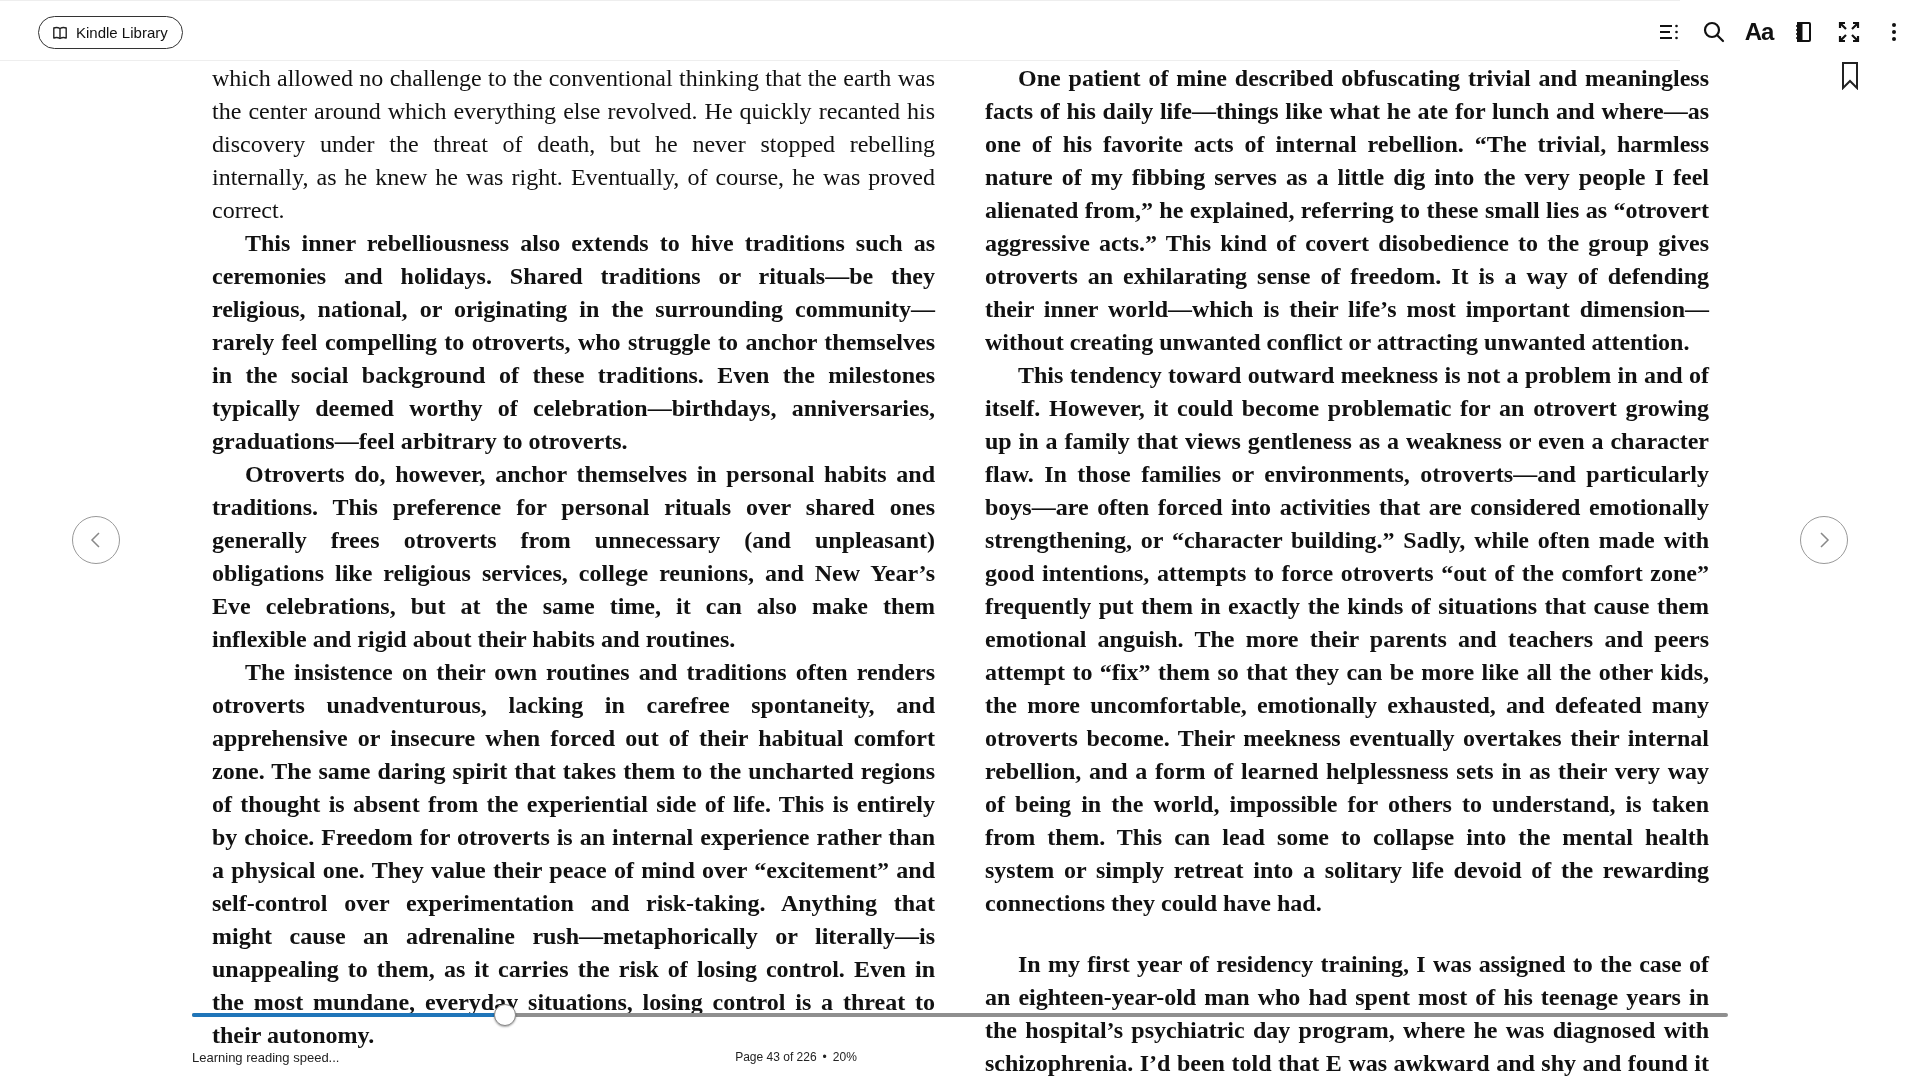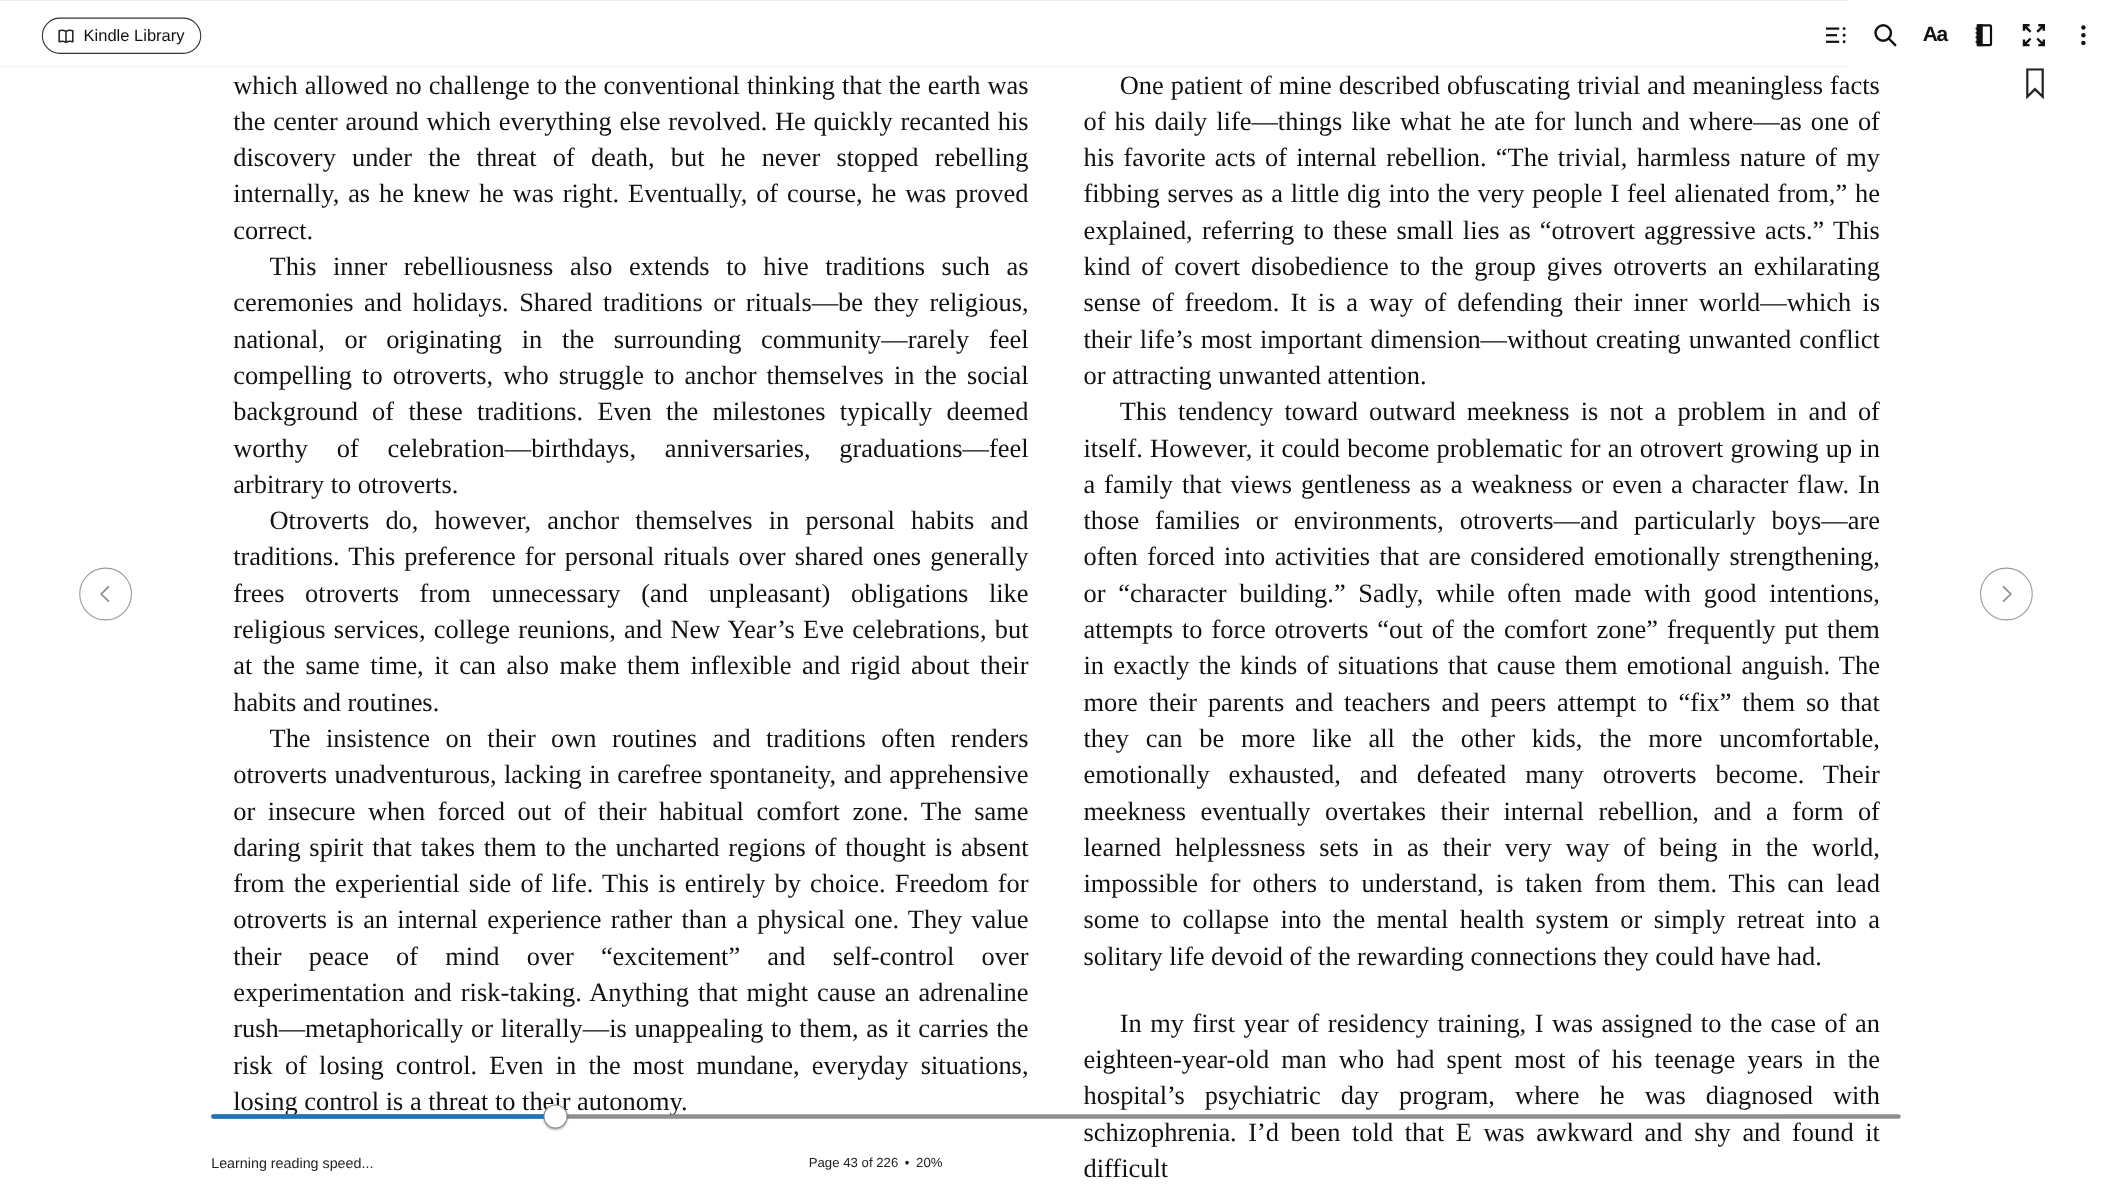--- a/index.html
+++ b/index.html
@@ -12,21 +12,21 @@
   .title { position: absolute; left: 0; right: 0; top: 20px; text-align: center; font-size: 18.5px; color: #111; letter-spacing: 0; }
   .tool { position: absolute; width: 30px; height: 30px; display: flex; align-items: center; justify-content: center; cursor: pointer; }
   .tool svg { width: 24px; height: 24px; }
 
   .bookmark { position: absolute; left: 1838px; top: 62px; width: 24px; height: 28px; cursor: pointer; }
 
   .page { position: absolute; top: 62px; font-family: "Liberation Serif", serif; font-size: 24px; line-height: 33px; color: #111; text-align: justify; }
   .page.left { left: 212px; width: 723px; }
   .page.right { left: 985px; width: 724px; }
   .page p { text-indent: 0; }
-  .page p.indent { text-indent: 33px; }
+  .page p.indent { text-indent: 33px; font-weight: bold; }
 
   .nav-arrow { position: absolute; top: 516px; width: 48px; height: 48px; border: 1.2px solid #999; border-radius: 50%; display: flex; align-items: center; justify-content: center; cursor: pointer; background: #fff; }
   .nav-arrow svg { width: 18px; height: 18px; }
   .nav-arrow.prev { left: 72px; }
   .nav-arrow.next { left: 1800px; }
 
   .progress { position: absolute; left: 192px; top: 1013px; width: 1536px; height: 4px; background: #8f8f8f; border-radius: 2px; cursor: pointer; }
   .progress-fill { position: absolute; left: 0; top: 0; height: 4px; background: #1f75b9; border-radius: 2px; }
   .progress-thumb { position: absolute; top: -9px; width: 22px; height: 22px; border-radius: 50%; background: #fff; border: 1px solid #888; box-shadow: 0 1px 2px rgba(0,0,0,0.35); margin-left: -11px; cursor: grab; }
 
@@ -57,21 +57,21 @@
       <circle cx="19.5" cy="18" r="1.3"></circle>
     </svg>
   </div>
   <div class="tool" style="left:1699px; top:16px;">
     <svg viewBox="0 0 24 24" fill="none" stroke="#111" stroke-width="2.2">
       <circle cx="10" cy="10" r="7"></circle>
       <path d="M15 15 L21 21" stroke-linecap="round"></path>
     </svg>
   </div>
   <div class="tool" style="left:1744px; top:16px;">
-    <span style="font-size:19px; font-weight:bold; letter-spacing:-1px; color:#111;">Aa</span>
+    <span style="font-size:24px; font-weight:bold; letter-spacing:-1px; color:#111;">Aa</span>
   </div>
   <div class="tool" style="left:1789px; top:16px;">
     <svg viewBox="0 0 24 24" fill="none" stroke="#111" stroke-width="2">
       <rect x="6" y="3" width="12" height="18" rx="1"></rect>
       <rect x="6" y="3" width="3.5" height="18" fill="#111"></rect>
       <path d="M4 6 H7 M4 10 H7 M4 14 H7 M4 18 H7" stroke-width="1.5"></path>
     </svg>
   </div>
   <div class="tool" style="left:1834px; top:16px;">
     <svg viewBox="0 0 24 24" fill="none" stroke="#111" stroke-width="2.2">

